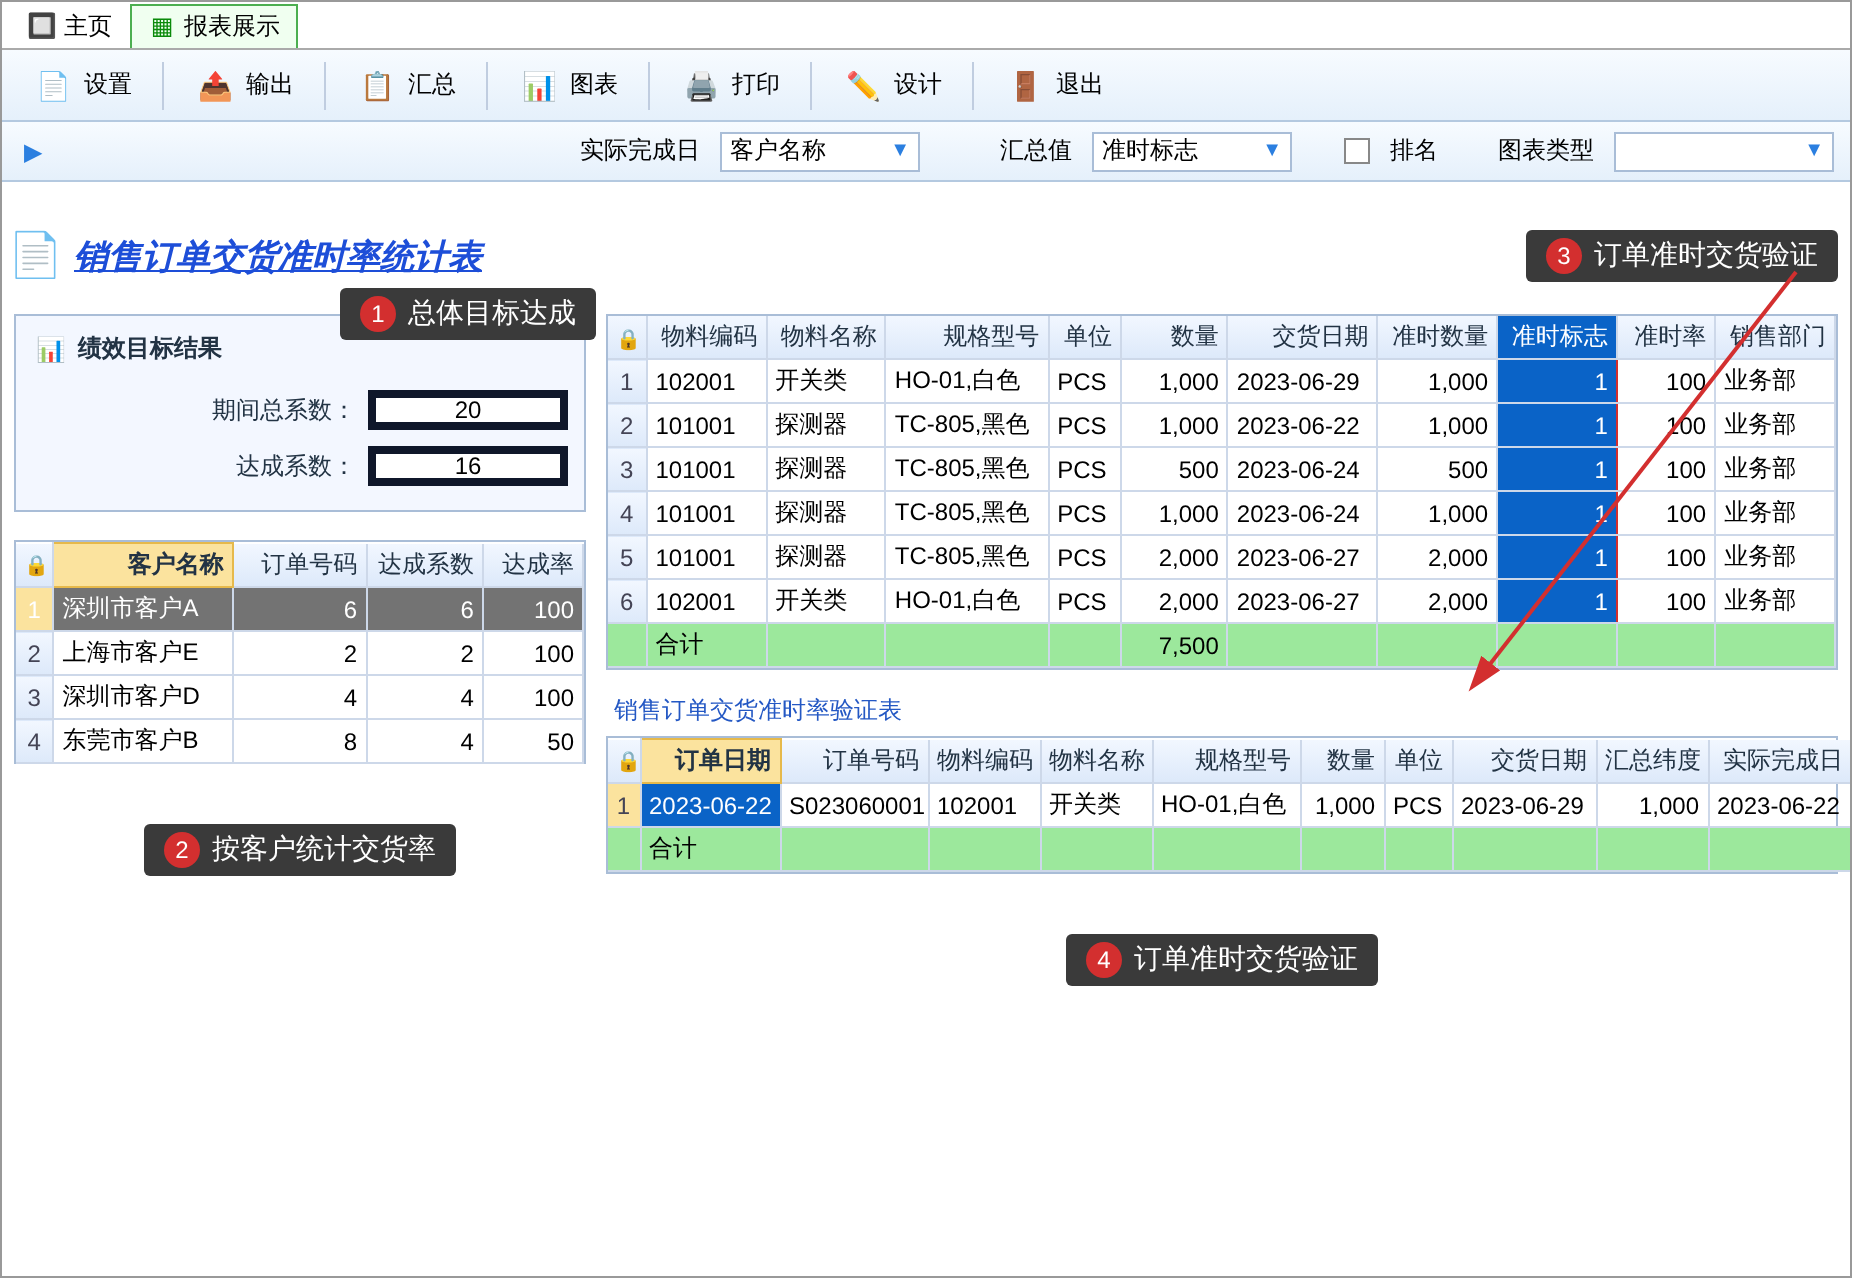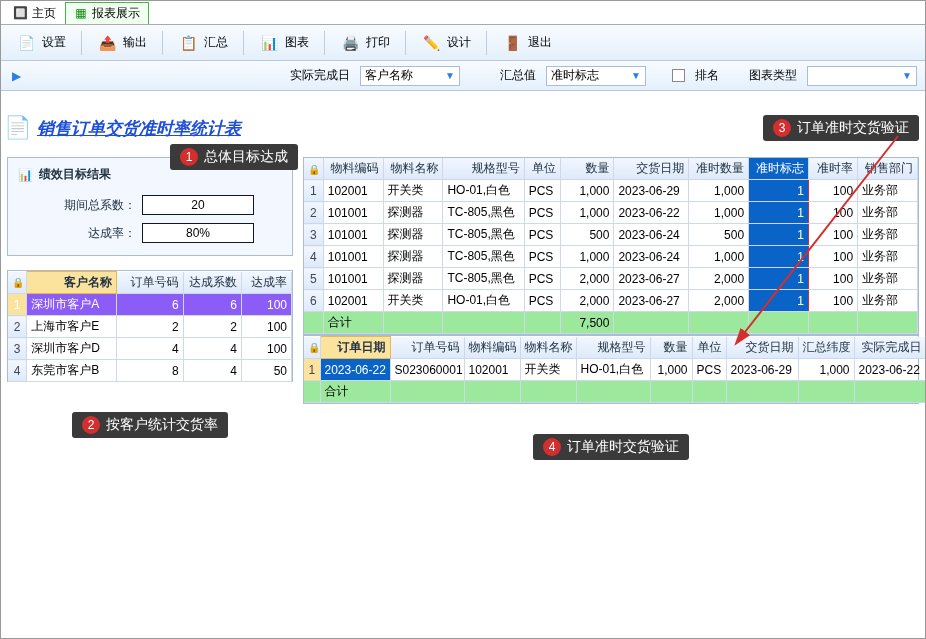--- a/index.html
+++ b/index.html
@@ -31,35 +31,35 @@
 .report-title { display: flex; align-items: center; gap: 8px; }
 .report-title-text { color: #1d4ed8; font-size: 17px; font-weight: bold; text-decoration: underline; font-style: italic; }
 
 .tag { display: inline-flex; align-items: center; gap: 6px; background: #3a3a3a; color: #fff; padding: 4px 10px; border-radius: 3px; font-size: 14px; }
 .tag .num { width: 18px; height: 18px; border-radius: 50%; background: #d32f2f; color: #fff; display: inline-flex; align-items: center; justify-content: center; font-size: 12px; }
 
 
 .left-panel { position: absolute; left: 6px; top: 66px; width: 286px; bottom: 6px; }
 .kpi-box { border: 1px solid #a9bdd7; background: #f3f7ff; padding: 4px; position: relative;}
 .kpi-title { display:flex; align-items:center; gap:6px; font-weight: bold; color: #234; padding: 4px 6px;}
-.kpi-row { display: flex; align-items: center; justify-content: center; gap: 6px; margin: 8px 4px;}
+.kpi-row { display: flex; align-items: center; justify-content: flex-end; gap: 6px; margin: 8px 4px;}
 .kpi-label { width: 90px; text-align: right; color: #234; }
-.kpi-input { width: 112px; height: 20px; border: 1px solid #0f172a; background: #fff; text-align: center; display:flex; align-items:center; justify-content:center; }
+.kpi-input { width: 100px; height: 20px; border: 4px solid #0f172a; background: #fff; text-align: center; display:flex; align-items:center; justify-content:center; }
 
 .kpi-tag { position: absolute; right: -6px; top: -14px; }
 
 
 .grid { border: 1px solid #a9bdd7; font-size: 12px; background:#fff;}
 .grid table { border-collapse: collapse; width: 100%; table-layout: fixed;}
 .grid th, .grid td { border-right: 1px solid #cdd8e9; border-bottom: 1px solid #cdd8e9; padding: 2px 4px; height: 18px; white-space: nowrap; overflow: hidden;}
 .grid th { background: linear-gradient(#f2f7ff,#dde9fa); color:#234; font-weight: normal; text-align:right;}
 .grid td.rownum { background: linear-gradient(#f2f7ff,#dde9fa); text-align:center; width:18px; color:#445;}
 .grid td { text-align:left;}
 .grid td.num { text-align:right;}
-.grid tr.sel td { background:#8b5cf6; color:#fff;}
+.grid tr.sel td { background:#737373; color:#fff;}
 .grid tr.sel td.rownum { background:#fbe39e;}
 .grid th.sel { background:#fbe39e; border:1px solid #e6b94b; font-weight:bold;}
 .grid .totals td { background:#9ce89c;}
 .grid th.lock { width:18px;}
 .grid th.lock::before { content:"🔒"; font-size:10px;}
 
 .left-grid { margin-top: 14px; height:112px;}
 .leftg2-tag { margin-top:30px; display:flex; justify-content:center;}
 
 
@@ -175,22 +175,22 @@
       <div class="kpi-title">
           <span>📊</span>
           <span>绩效目标结果</span>
         </div>
       <div id="kpi-rows">
           <div class="kpi-row">
             <span class="kpi-label">期间总系数：</span>
             <span class="kpi-input">20</span>
           </div>
           <div class="kpi-row">
-            <span class="kpi-label">达成率：</span>
-            <span class="kpi-input">80%</span>
+            <span class="kpi-label">达成系数：</span>
+            <span class="kpi-input">16</span>
           </div>
         </div>
     </div>
 
     <div class="grid left-grid">
       <table id="left-table">
           <tbody>
             <tr>
               <th class="lock"></th>
               <th class="sel" style="width:86px">客户名称</th>
@@ -356,20 +356,21 @@
               <td class=""></td>
               <td class="num"></td>
               <td class="num"></td>
               <td class="num"></td>
               <td class=""></td>
             </tr>
           </tbody>
         </table>
     </div>
 
+    <div class="sub-title">销售订单交货准时率验证表</div>
     <div class="grid sub-grid">
       <table id="sub-table">
           <colgroup>
             <col style="width:16px">
             <col style="width:70px">
             <col style="width:74px">
             <col style="width:56px">
             <col style="width:56px">
             <col style="width:74px">
             <col style="width:42px">

